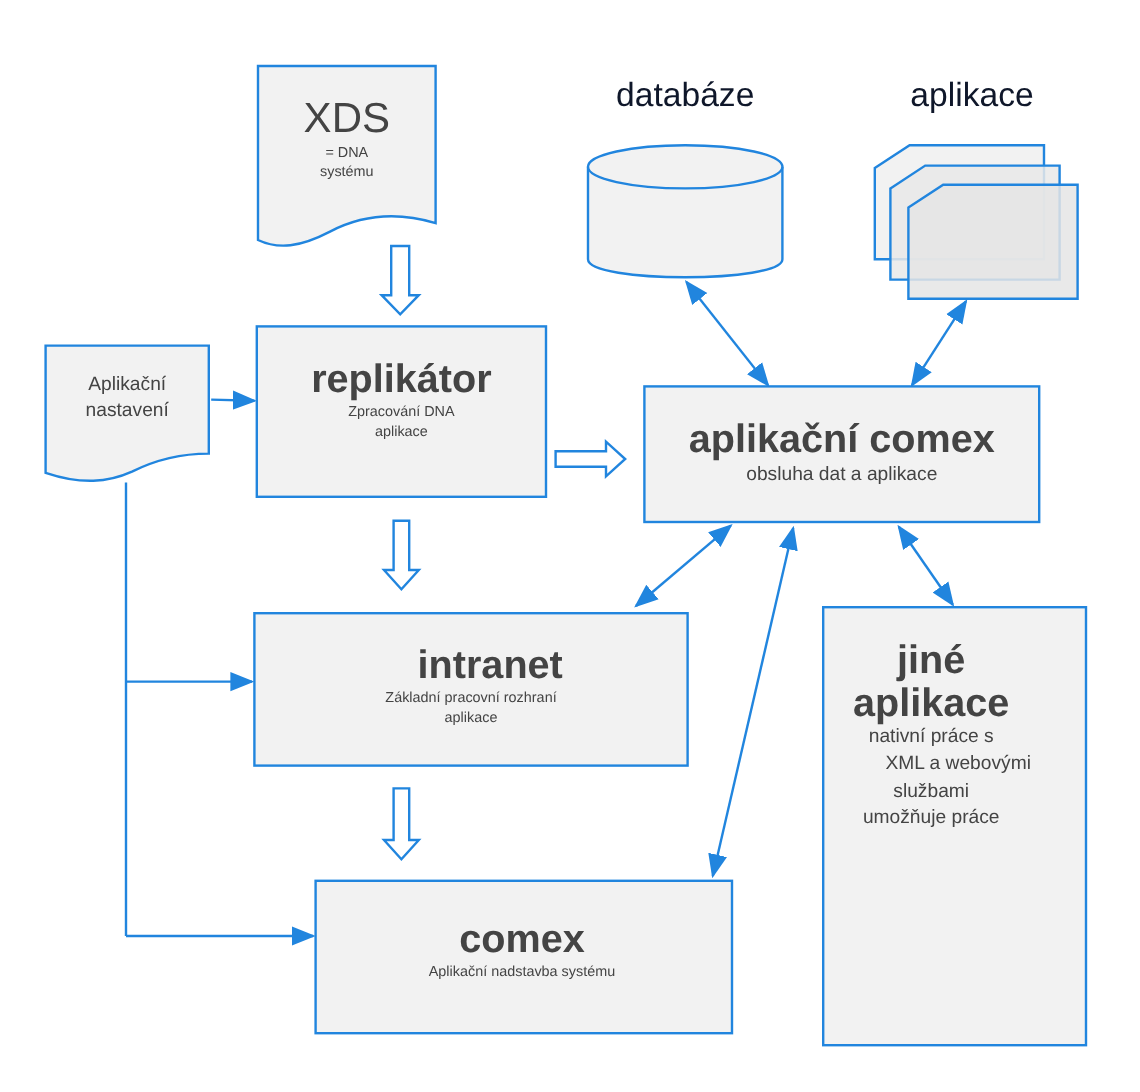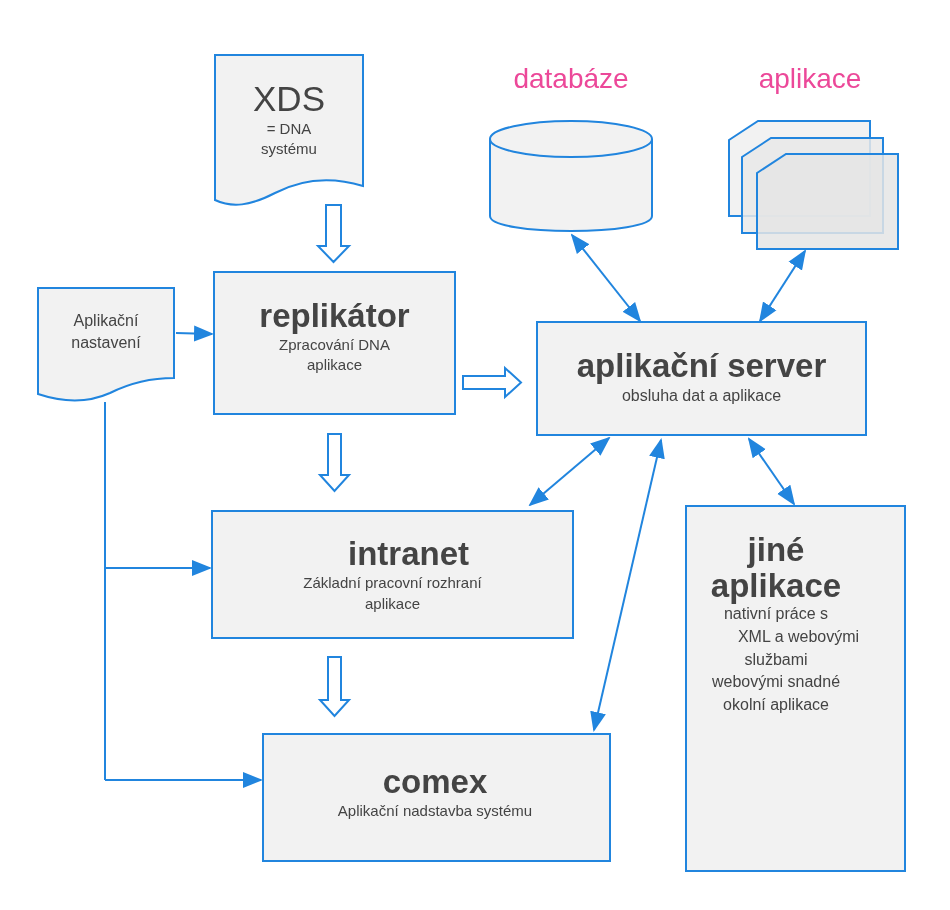--- a/index.html
+++ b/index.html
@@ -3,22 +3,22 @@
 <meta charset="utf-8">
 <style>
   html, body { margin: 0; padding: 0; background: #ffffff; }
   body { width: 950px; height: 910px; position: relative; overflow: hidden;
          font-family: "Liberation Sans", sans-serif; color: #444444; }
   #canvas { position: absolute; left: 0; top: 0; }
   .label { position: absolute; text-align: center; color: #444444;
            font-family: "Liberation Sans", sans-serif; line-height: 1.2; }
   .title { font-weight: bold; }
   .big-title { font-size: 35px; font-weight: normal; }
-  .sub { font-size: 15px; }
-  .top-label { font-size: 28px; color: #ec4899; }
+  .sub { font-size: 12px; }
+  .top-label { font-size: 28px; color: #0f172a; }
 </style>
 </head>
 <body>
 
 <svg id="canvas" width="950" height="910" viewBox="0 0 950 910">
   <defs>
     <marker id="ah" viewBox="0 0 10 10" refX="9" refY="5" markerWidth="7" markerHeight="7" orient="auto-start-reverse" markerUnits="userSpaceOnUse">
       <path d="M0,0 L10,5 L0,10 z" fill="#2185de"></path>
     </marker>
     <marker id="ah2" viewBox="0 0 10 10" refX="9" refY="5" markerWidth="20" markerHeight="20" orient="auto-start-reverse" markerUnits="userSpaceOnUse">
@@ -82,36 +82,35 @@
   <div>nastavení</div>
 </div>
 
 <div class="label" style="left:214px; top:296px; width:241px;">
   <div class="title" style="font-size:33px;">replikátor</div>
   <div class="sub">Zpracování DNA</div>
   <div class="sub" style="margin-top:2px;">aplikace</div>
 </div>
 
 <div class="label" style="left:537px; top:346px; width:329px;">
-  <div class="title" style="font-size:33px;">aplikační server</div>
+  <div class="title" style="font-size:33px;">aplikační comex</div>
   <div class="sub" style="font-size:16px;">obsluha dat a aplikace</div>
 </div>
 
 <div class="label" style="left:212px; top:534px; width:361px;">
   <div class="title" style="font-size:33px;margin-left:32px;">intranet</div>
   <div class="sub">Základní pracovní rozhraní</div>
   <div class="sub" style="margin-top:3px;">aplikace</div>
 </div>
 
 <div class="label" style="left:263px; top:762px; width:344px;">
   <div class="title" style="font-size:33px;">comex</div>
   <div class="sub">Aplikační nadstavba systému</div>
 </div>
 
 <div class="label" style="left:686px; top:532px; width:180px;">
   <div class="title" style="font-size:33px; line-height:1.08;">jiné</div>
   <div class="title" style="font-size:33px; line-height:1.08;">aplikace</div>
   <div class="sub" style="font-size:16px; line-height:1.42;">nativní práce s</div>
   <div class="sub" style="font-size:16px; line-height:1.42;margin-left:45px;">XML a webovými</div>
   <div class="sub" style="font-size:16px; line-height:1.42;">službami</div>
-  <div class="sub" style="font-size:16px; line-height:1.42;">webovými snadné</div>
-  <div class="sub" style="font-size:16px; line-height:1.42;">okolní aplikace</div>
+  <div class="sub" style="font-size:16px; line-height:1.42;">umožňuje práce</div>
 </div>
 
 </body></html>

